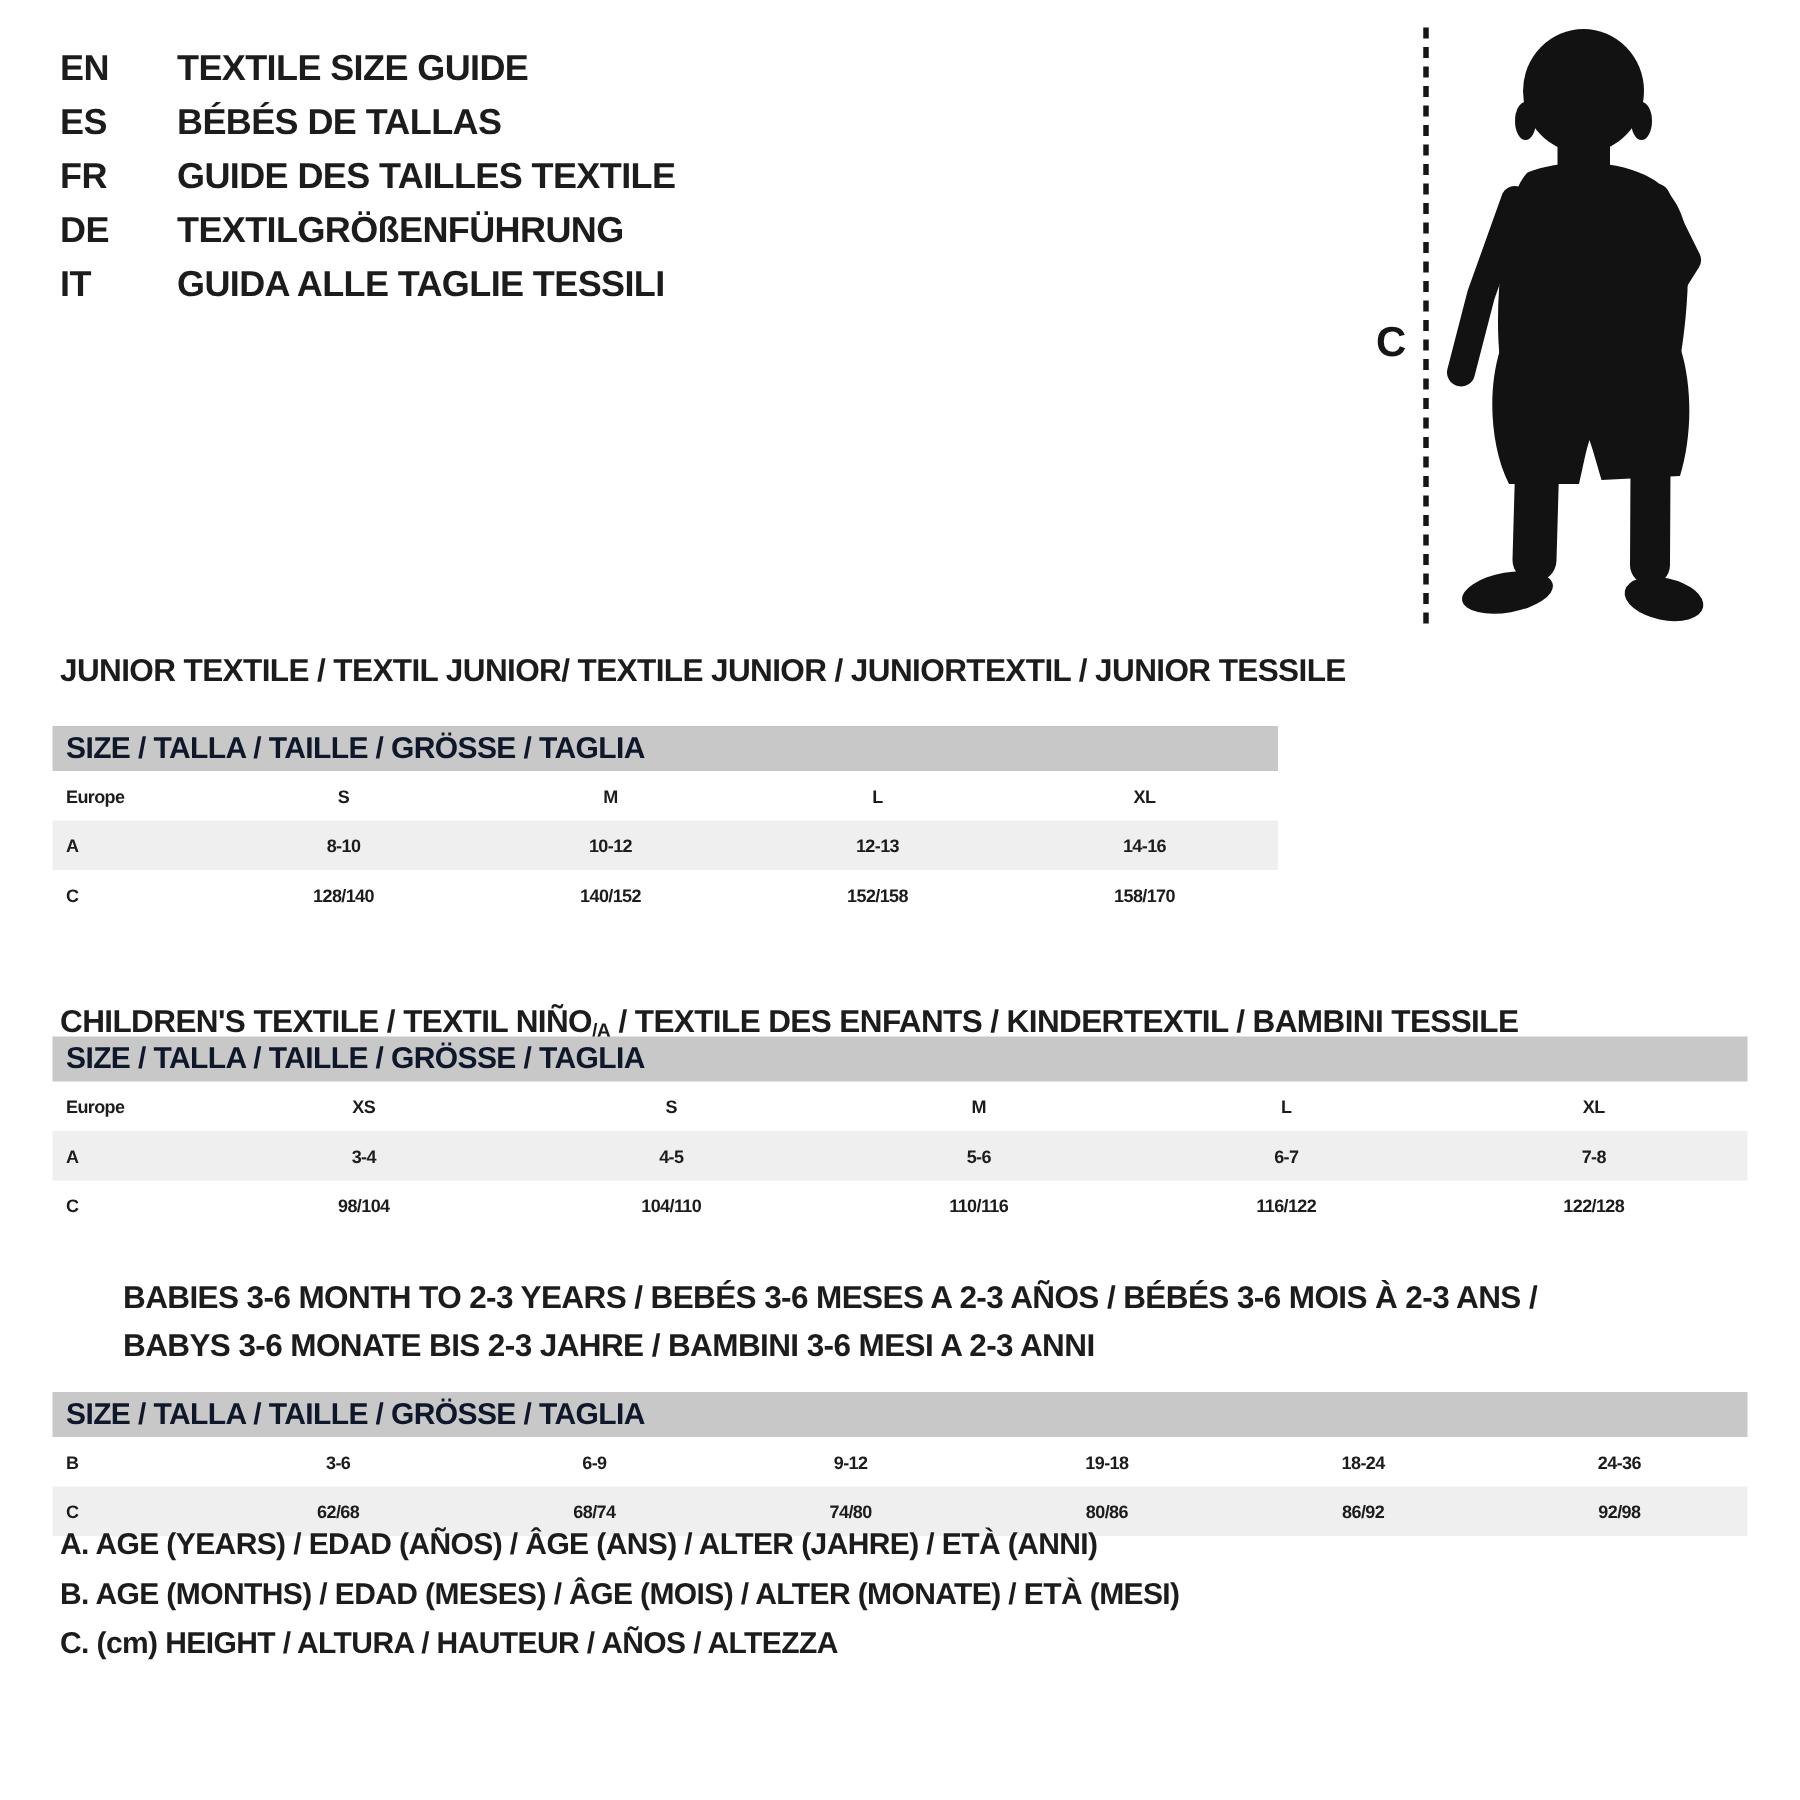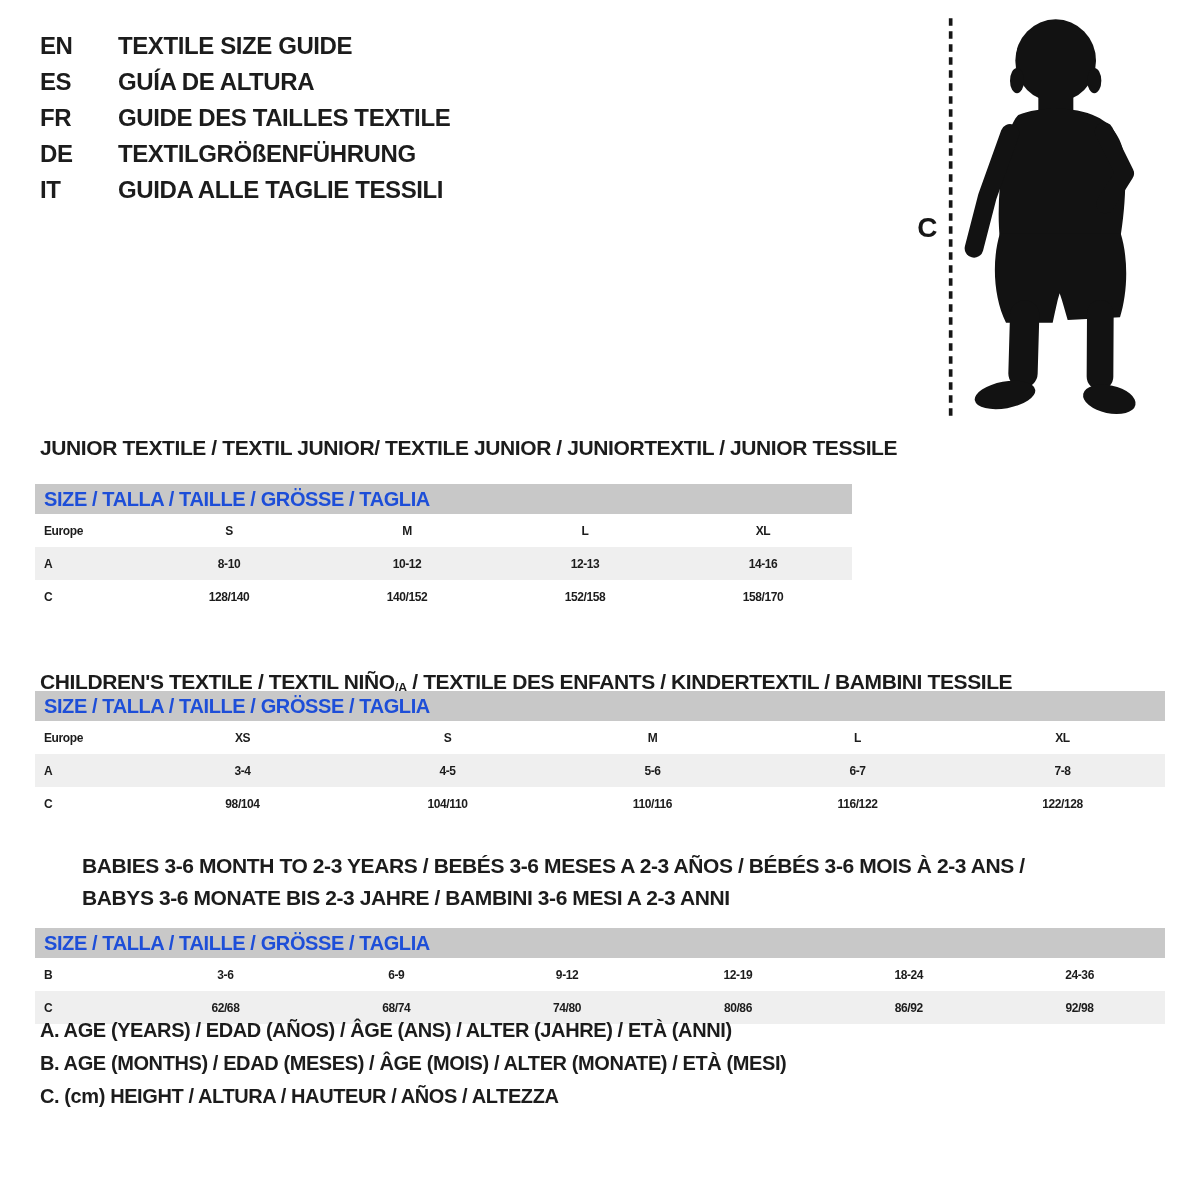--- a/index.html
+++ b/index.html
@@ -24,21 +24,21 @@
   #children-title { top:670px;text-align:center; }
   #babies-title   { top:850px; line-height:32px;margin-left:42px; }
   .sub { font-size:13px; position:relative; top:3px; }
 
   
   .size-table { position:absolute; left:35px; }
   .size-table.junior   { top:484px; width:817px; }
   .size-table.children { top:691px; width:1130px; }
   .size-table.babies   { top:928px; width:1130px; }
   .table-head {
-    height:30px; line-height:30px; background:#c8c8c8; color:#1d4ed8;
+    height:30px; line-height:30px; background:#c8c8c8; color:#0f172a;
     padding-left:9px; font-size:20px; letter-spacing:-0.4px; box-sizing:border-box;
   }
   .t-row { display:grid; height:33px; align-items:center; font-size:12px; letter-spacing:-0.4px; }
   .junior   .t-row { grid-template-columns:105px repeat(4,1fr); }
   .children .t-row { grid-template-columns:105px repeat(5,1fr); }
   .babies   .t-row { grid-template-columns:105px repeat(6,1fr); }
   .row-alt { background:#efefef; }
   .t-label { padding-left:9px; }
   .t-cell  { text-align:center; }
 
@@ -50,21 +50,21 @@
 
 <div class="canvas">
 
   <div class="lang-block">
     <div class="lang-row">
       <span class="lang-code">EN</span>
       <span class="lang-label">TEXTILE SIZE GUIDE</span>
     </div>
     <div class="lang-row">
       <span class="lang-code">ES</span>
-      <span class="lang-label">GUÍA DE ALTURA</span>
+      <span class="lang-label">BÉBÉS DE TALLAS</span>
     </div>
     <div class="lang-row">
       <span class="lang-code">FR</span>
       <span class="lang-label">GUIDE DES TAILLES TEXTILE</span>
     </div>
     <div class="lang-row">
       <span class="lang-code">DE</span>
       <span class="lang-label">TEXTILGRÖßENFÜHRUNG</span>
     </div>
     <div class="lang-row">
@@ -153,21 +153,21 @@
     <div>BABIES 3-6 MONTH TO 2-3 YEARS / BEBÉS 3-6 MESES A 2-3 AÑOS / BÉBÉS 3-6 MOIS À 2-3 ANS /</div>
     <div>BABYS 3-6 MONATE BIS 2-3 JAHRE / BAMBINI 3-6 MESI A 2-3 ANNI</div>
   </div>
   <div class="size-table babies">
     <div class="table-head">SIZE / TALLA / TAILLE / GRÖSSE / TAGLIA</div>
     <div class="t-row">
       <span class="t-label">B</span>
       <span class="t-cell">3-6</span>
       <span class="t-cell">6-9</span>
       <span class="t-cell">9-12</span>
-      <span class="t-cell">12-19</span>
+      <span class="t-cell">19-18</span>
       <span class="t-cell">18-24</span>
       <span class="t-cell">24-36</span>
     </div>
     <div class="t-row row-alt">
       <span class="t-label">C</span>
       <span class="t-cell">62/68</span>
       <span class="t-cell">68/74</span>
       <span class="t-cell">74/80</span>
       <span class="t-cell">80/86</span>
       <span class="t-cell">86/92</span>

